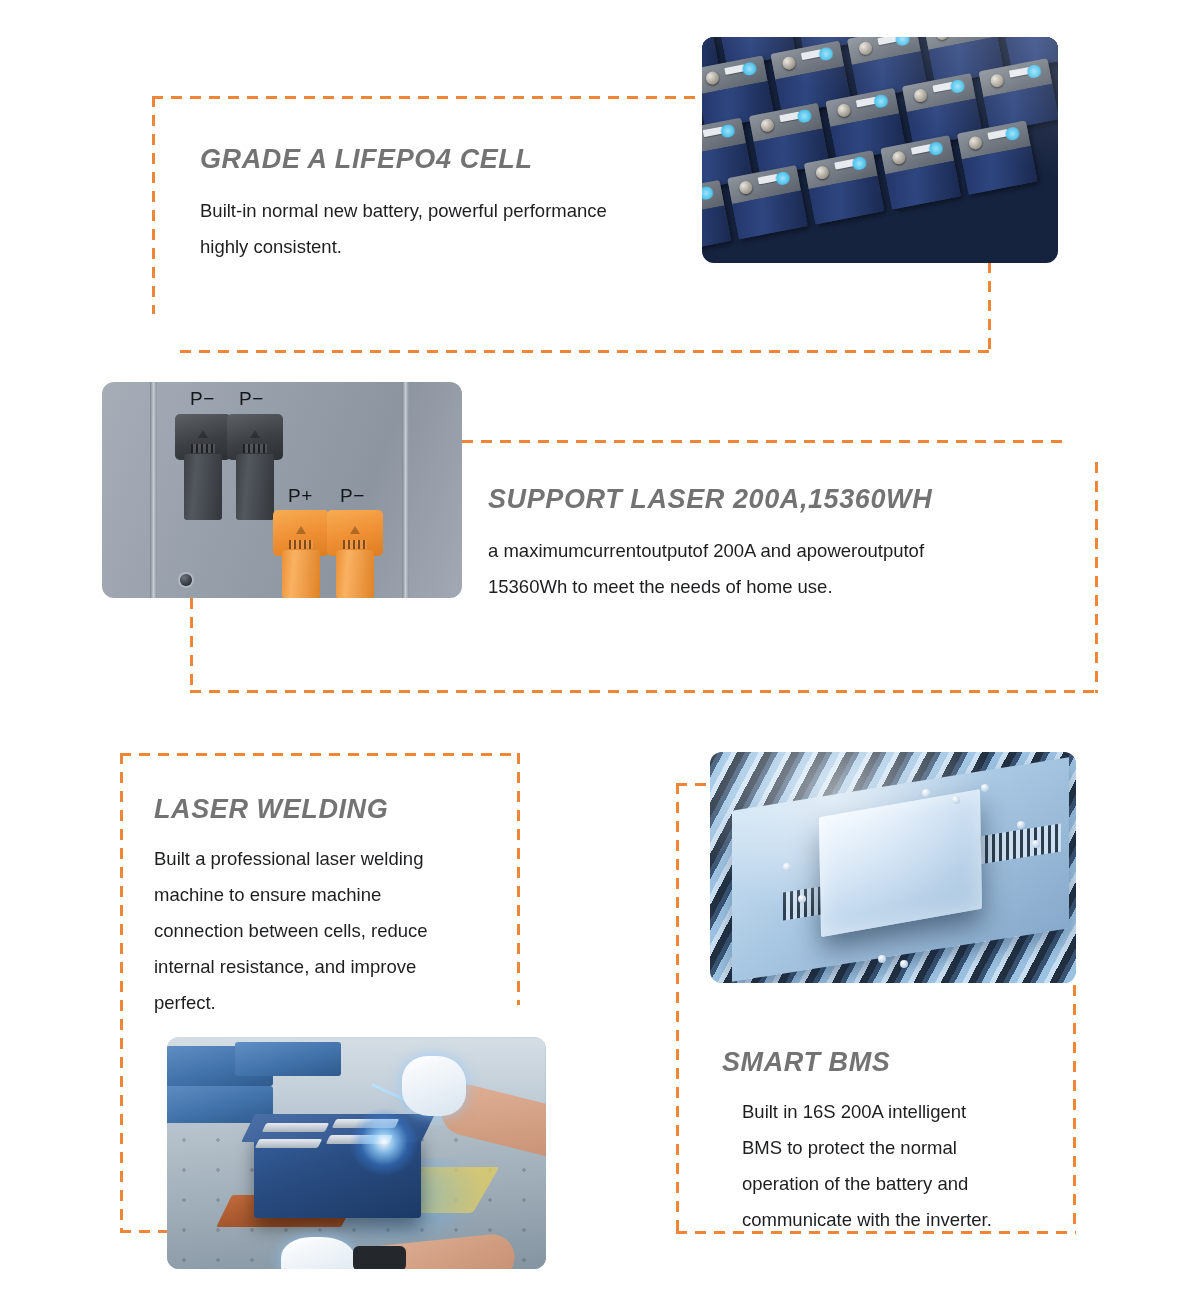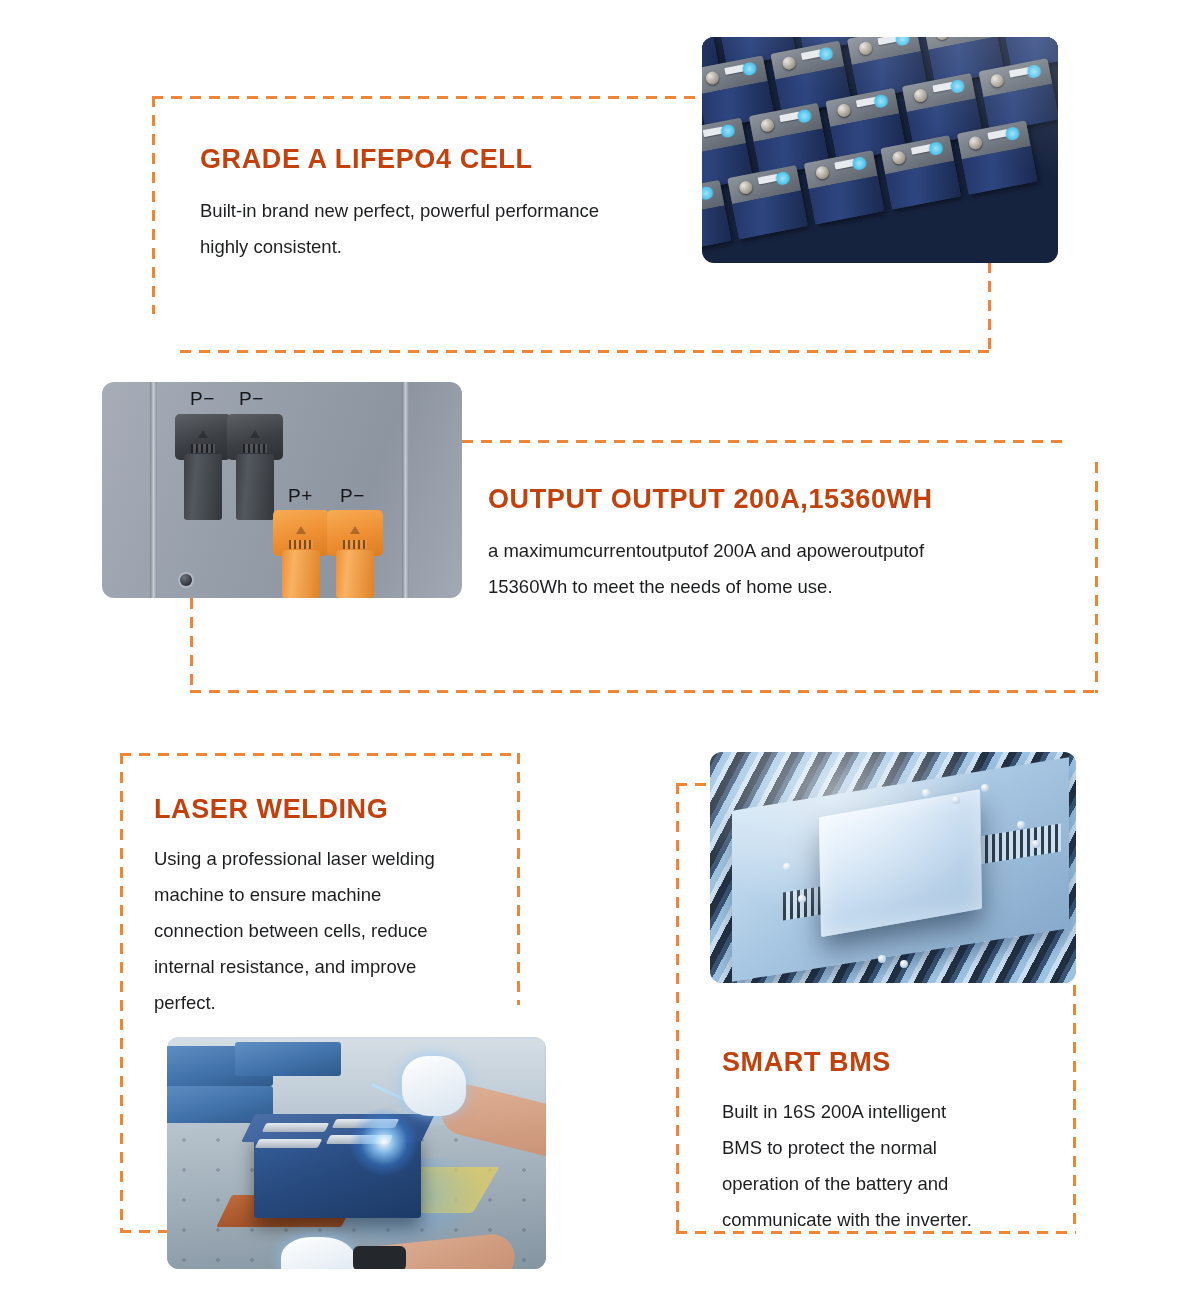--- a/index.html
+++ b/index.html
@@ -26,23 +26,24 @@
     background-size: 3px 19px;
     background-repeat: repeat-y;
   }
 
   
   .feat { position: absolute; }
   .feat-title {
     font-size: 27px;
     font-weight: 700;
     letter-spacing: 0.6px;
-    color: #c2410c;
+    color: #737373;
     line-height: 1.1;
     white-space: nowrap;
+    font-style: italic;
   }
   .feat-body {
     font-size: 18.5px;
     color: #1d1e20;
     line-height: 1.95;
     font-weight: 400;
   }
   .feat-body .ln { display:block; white-space: nowrap; }
 
   
@@ -247,21 +248,21 @@
 <div id="page">
 
   <div class="dash-h" style="left:152px; top:96px;  width:550px;"></div>
   <div class="dash-v" style="left:152px; top:96px;  height:218px;"></div>
   <div class="dash-h" style="left:180px; top:350px; width:811px;"></div>
   <div class="dash-v" style="left:988px; top:262px; height:91px;"></div>
 
   <div class="feat" style="left:200px; top:145px; width:500px;">
     <div class="feat-title">GRADE A LIFEPO4 CELL</div>
     <div class="feat-body" style="margin-top:18px;">
-      <span class="ln">Built-in brand new perfect, powerful performance</span>
+      <span class="ln">Built-in normal new battery, powerful performance</span>
       <span class="ln">highly consistent.</span>
     </div>
   </div>
 
   <div class="photo cells" style="left:702px; top:37px; width:356px; height:226px;">
     <div class="row" style="top:-16px; transform: rotate(-11deg);">
       <div class="cellblk" style="left:0px;"></div>
       <div class="cellblk" style="left:78px;"></div>
       <div class="cellblk" style="left:156px;"></div>
       <div class="cellblk" style="left:234px;"></div>
@@ -382,36 +383,36 @@
       <div class="cap"></div>
         <div class="tri"></div>
         <div class="vents"></div>
         <div class="shaft"></div>
     </div>
 
     <div class="screw" style="left:78px; top:192px;"></div>
   </div>
 
   <div class="feat" style="left:488px; top:485px; width:600px;">
-    <div class="feat-title">OUTPUT OUTPUT 200A,15360WH</div>
+    <div class="feat-title">SUPPORT LASER 200A,15360WH</div>
     <div class="feat-body" style="margin-top:18px;">
       <span class="ln">a maximumcurrentoutputof 200A and apoweroutputof</span>
       <span class="ln">15360Wh to meet the needs of home use.</span>
     </div>
   </div>
 
   <div class="dash-h" style="left:120px; top:753px;  width:400px;"></div>
   <div class="dash-v" style="left:120px; top:753px;  height:480px;"></div>
   <div class="dash-v" style="left:517px; top:753px;  height:252px;"></div>
   <div class="dash-h" style="left:120px; top:1230px; width:52px;"></div>
 
   <div class="feat" style="left:154px; top:795px; width:360px;">
     <div class="feat-title">LASER WELDING</div>
     <div class="feat-body" style="margin-top:16px;">
-      <span class="ln">Using a professional laser welding</span>
+      <span class="ln">Built a professional laser welding</span>
       <span class="ln">machine to ensure machine</span>
       <span class="ln">connection between cells, reduce</span>
       <span class="ln">internal resistance, and improve</span>
       <span class="ln">perfect.</span>
     </div>
   </div>
 
   <div class="photo weld" style="left:167px; top:1037px; width:379px; height:232px;">
     <div class="bg-blur"></div>
     <div class="crate" style="left:-2%;  top:4%;  width:30%; height:17%;"></div>
@@ -455,21 +456,21 @@
     <div class="solder" style="left:88%; top:38%;"></div>
     <div class="solder" style="left:20%; top:48%;"></div>
     <div class="solder" style="left:24%; top:62%;"></div>
     <div class="solder" style="left:46%; top:88%;"></div>
     <div class="solder" style="left:52%; top:90%;"></div>
     <div class="glow"></div>
   </div>
 
   <div class="feat" style="left:722px; top:1048px; width:340px;">
     <div class="feat-title">SMART BMS</div>
-    <div class="feat-body" style="margin-top:16px;">
+    <div class="feat-body" style="margin-top:16px;margin-left:20px;">
       <span class="ln">Built in 16S 200A intelligent</span>
       <span class="ln">BMS to protect the normal</span>
       <span class="ln">operation of the battery and</span>
       <span class="ln">communicate with the inverter.</span>
     </div>
   </div>
 
 </div>
 
 </body></html>

